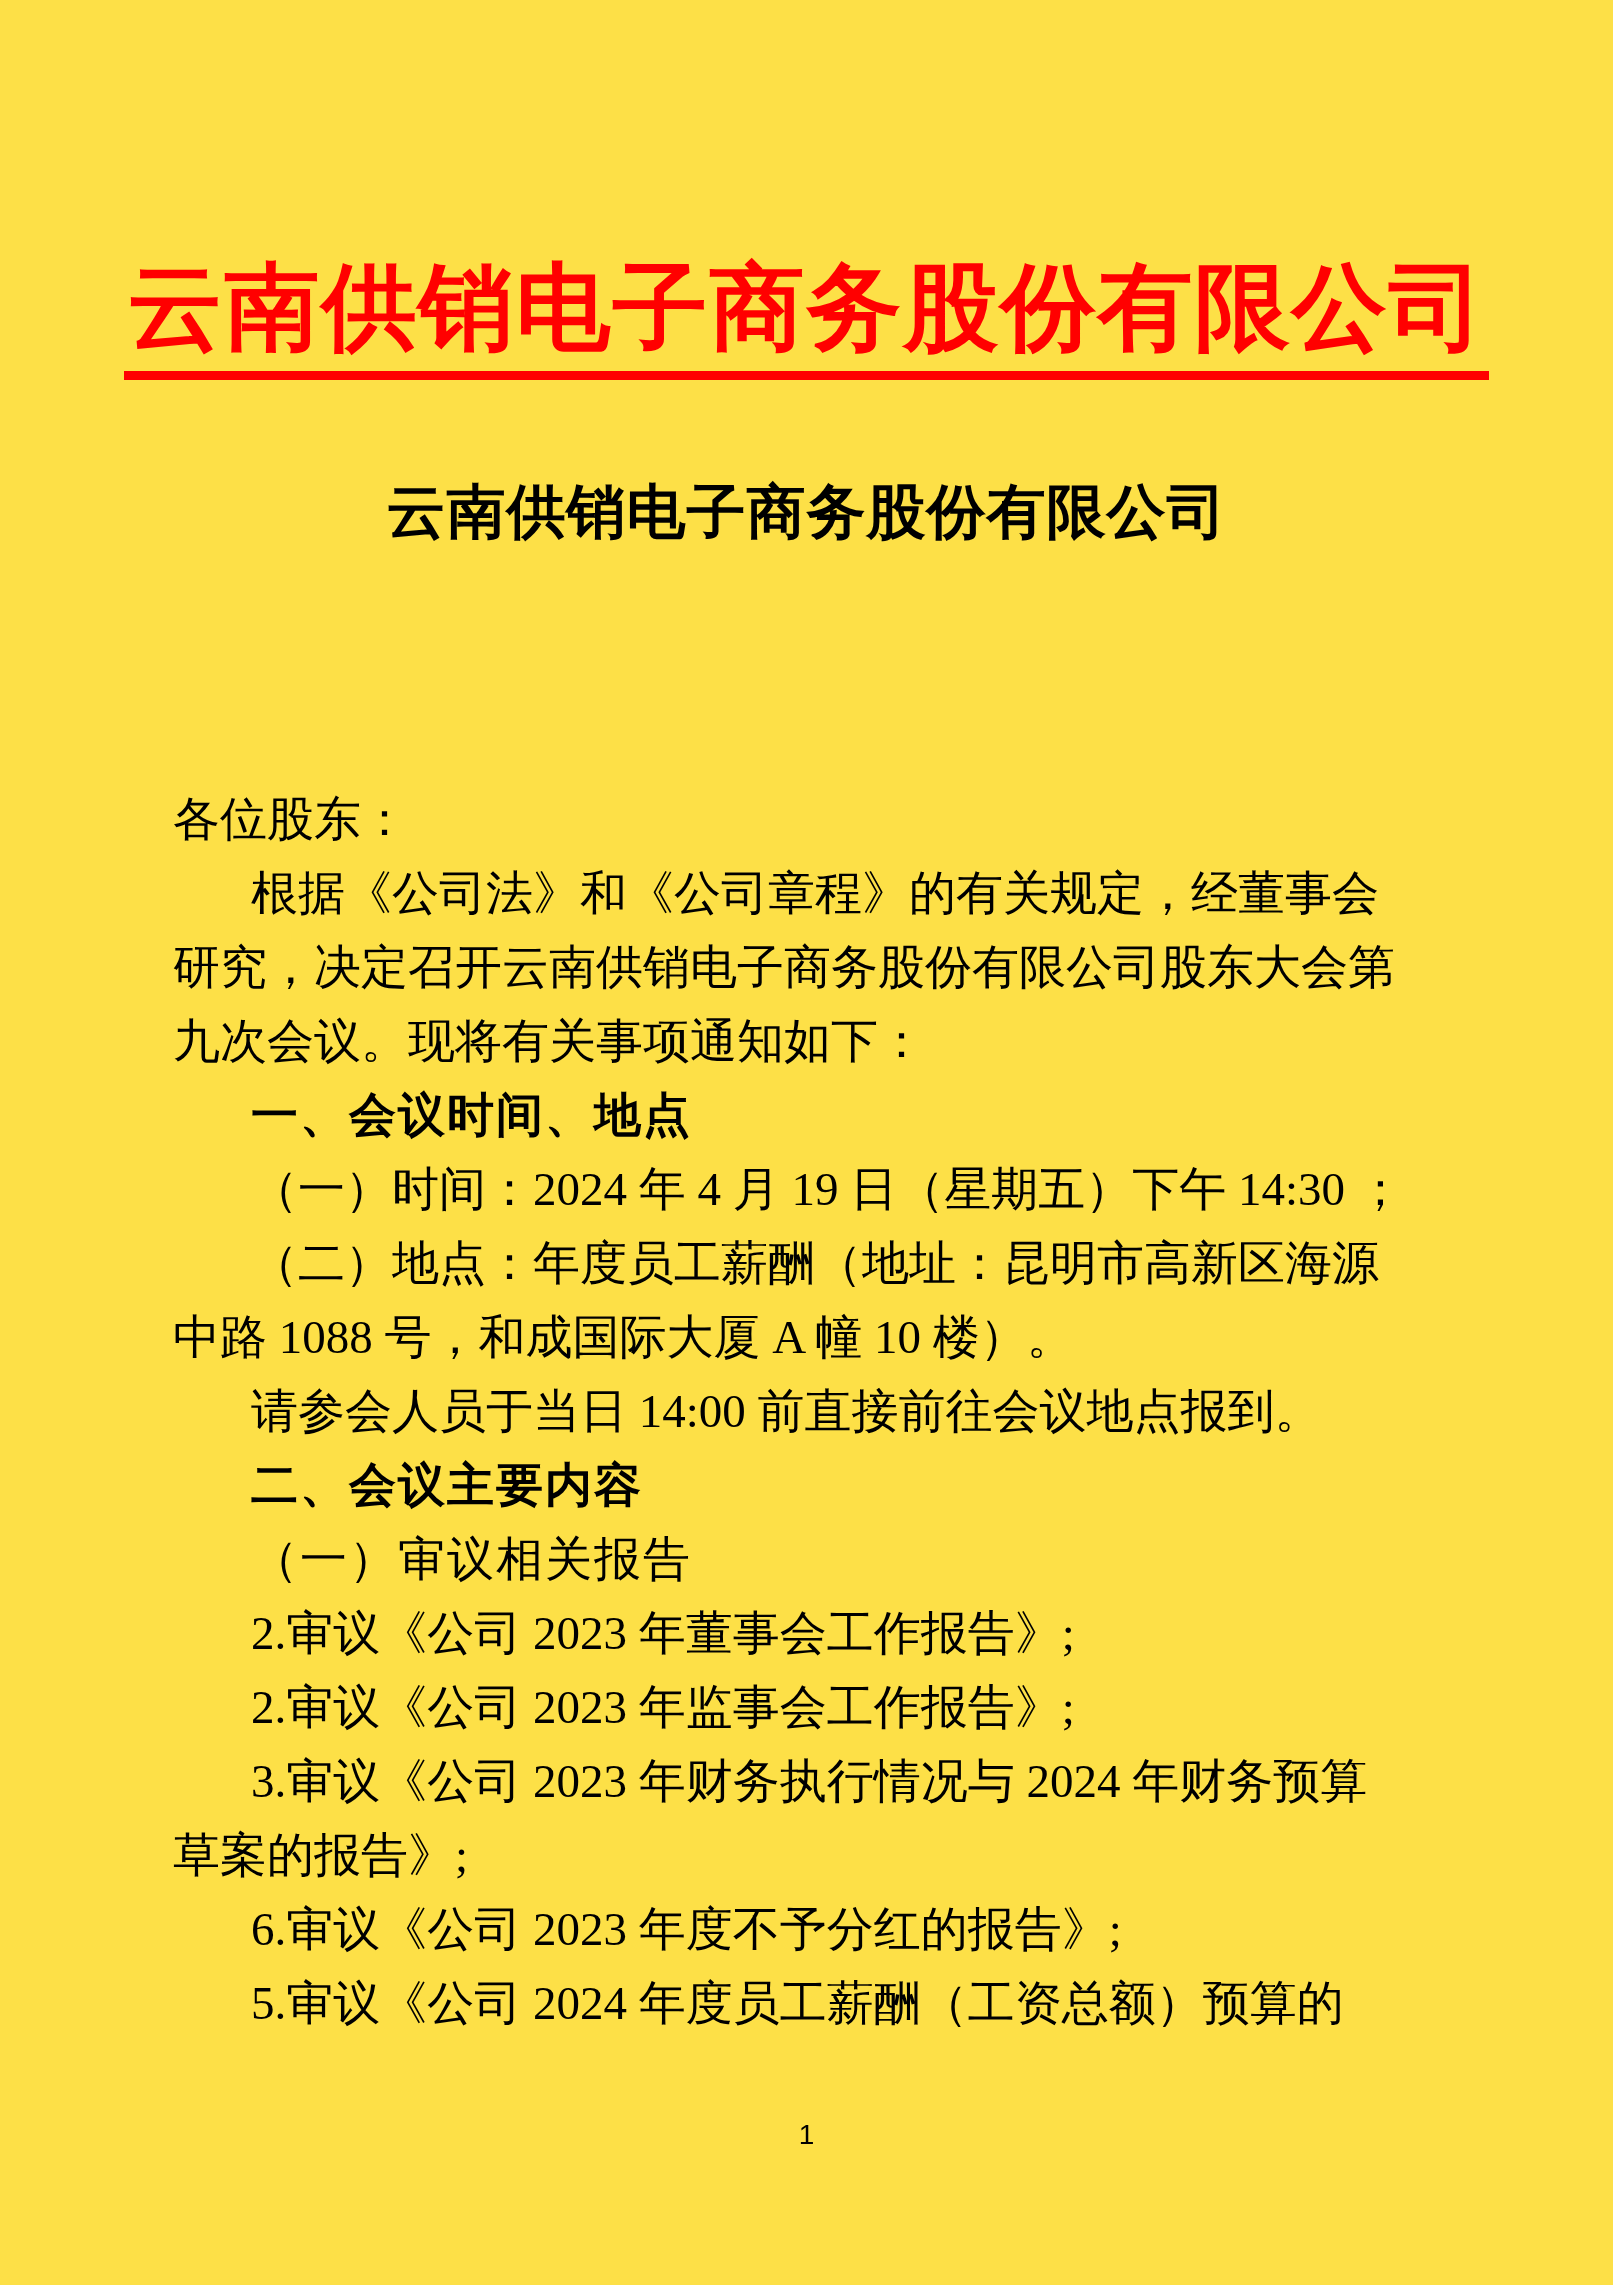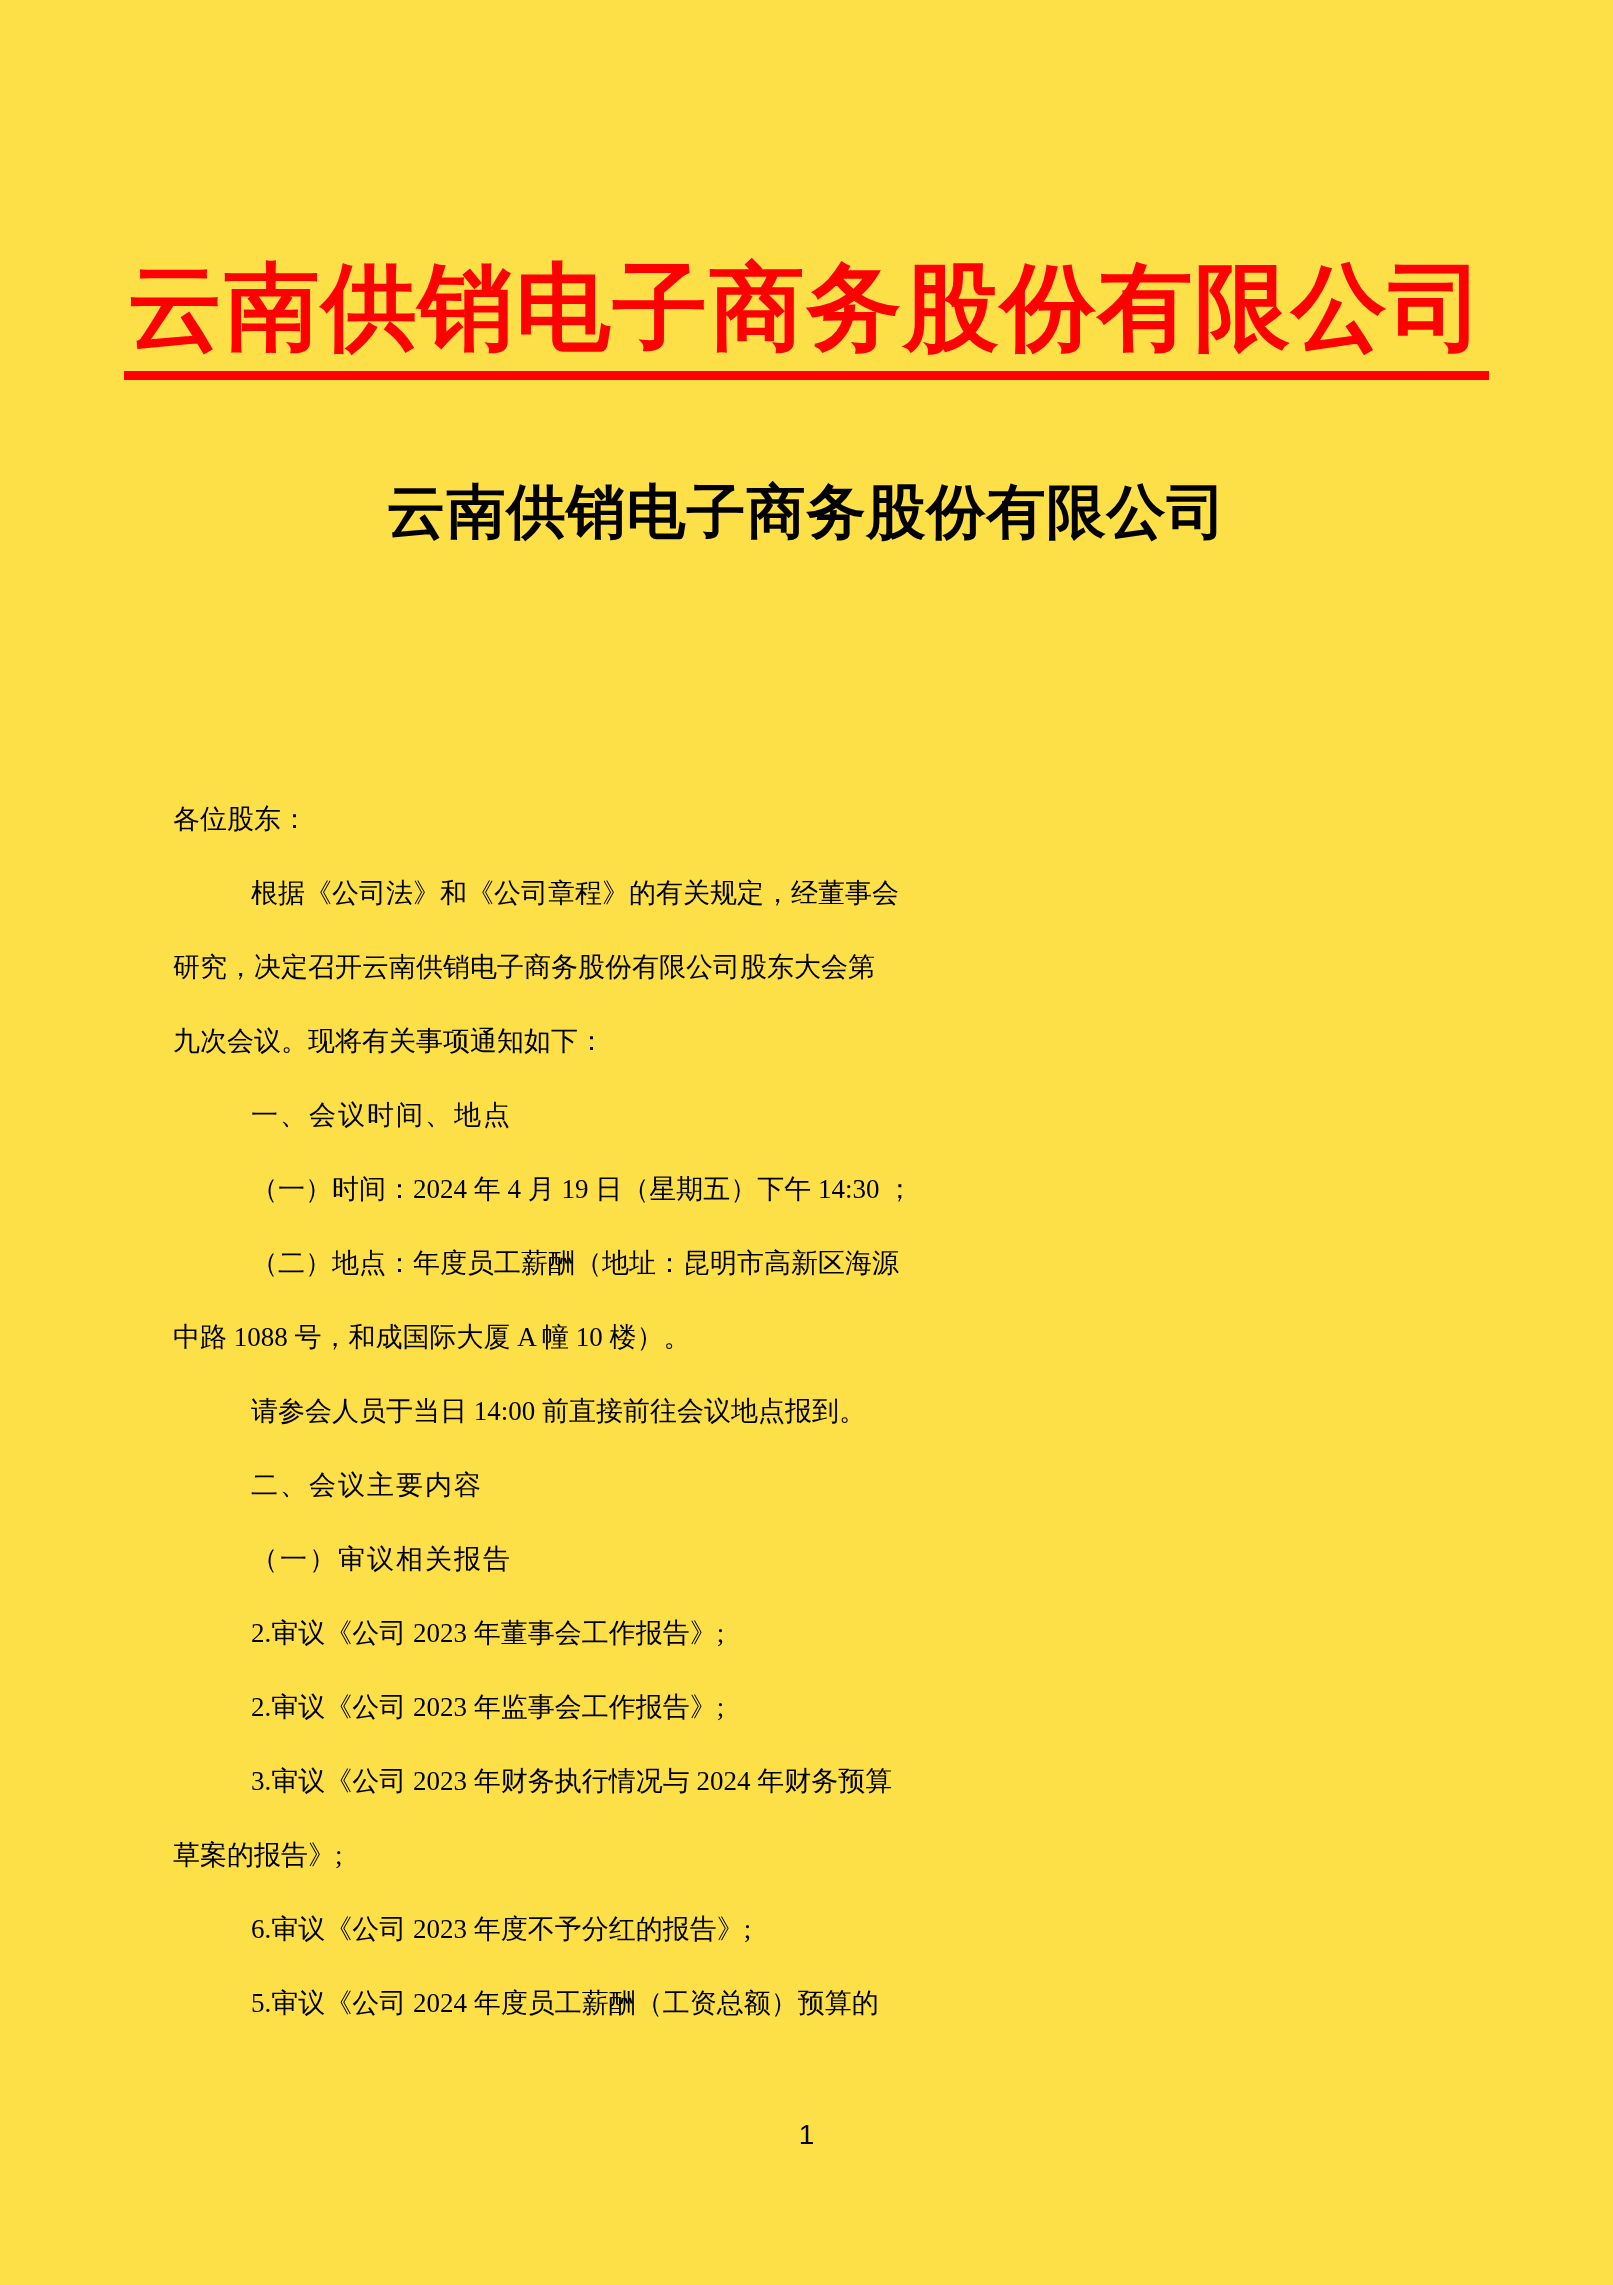--- a/index.html
+++ b/index.html
@@ -37,28 +37,28 @@
     text-align:center;
     font-weight:bold;
     font-size:59px;
     line-height:102px;
     letter-spacing:1px;
   }
   .doc-title .t-line { white-space:nowrap; }
   
   .body-block {
     position:absolute; top:782px; left:173px; width:1284px;
-    font-size:27px;
+    font-size:47px;
     line-height:74px;
   }
   .line { height:74px; white-space:nowrap; }
   .indent { padding-left:78px; }
   .hei {
     font-family:"Liberation Sans","DejaVu Sans",sans-serif;
-    font-weight:normal;
+    font-weight:bold;
     letter-spacing:2px;
   }
   .kai {
     font-weight:normal;
     letter-spacing:2px;
   }
   
   .footer {
     position:absolute; top:2115px; left:0; right:0;
     text-align:center;

